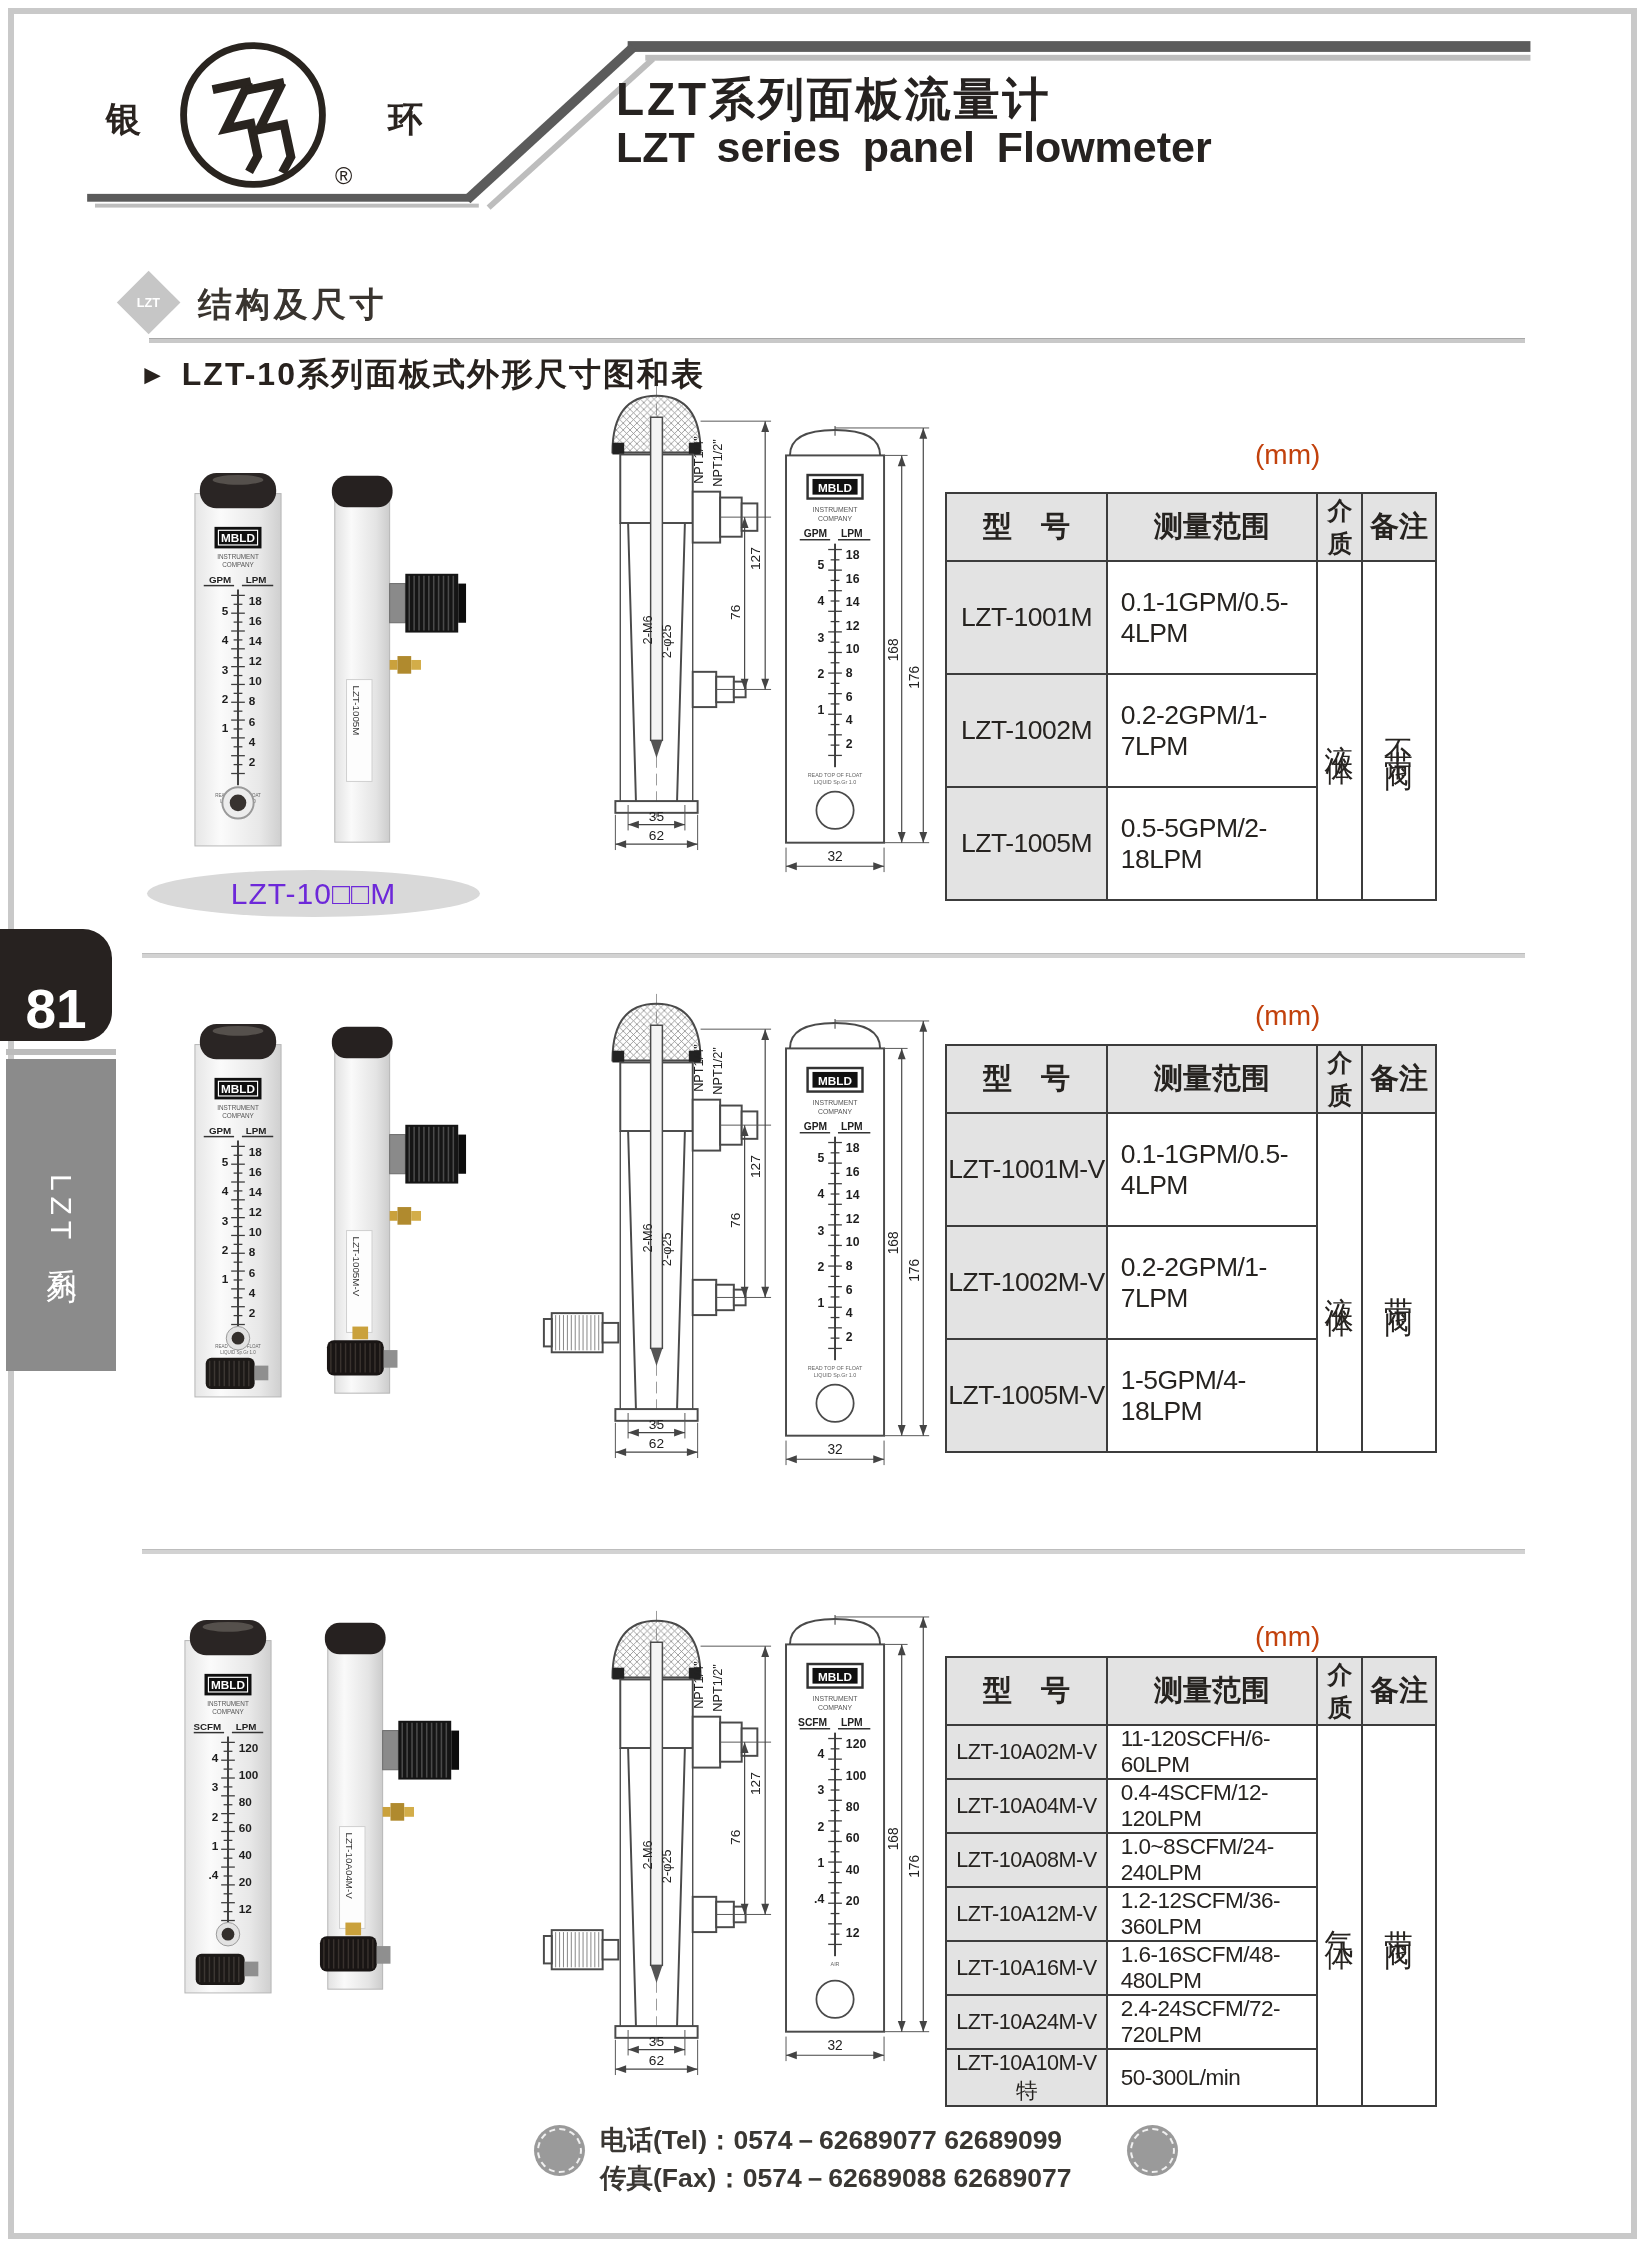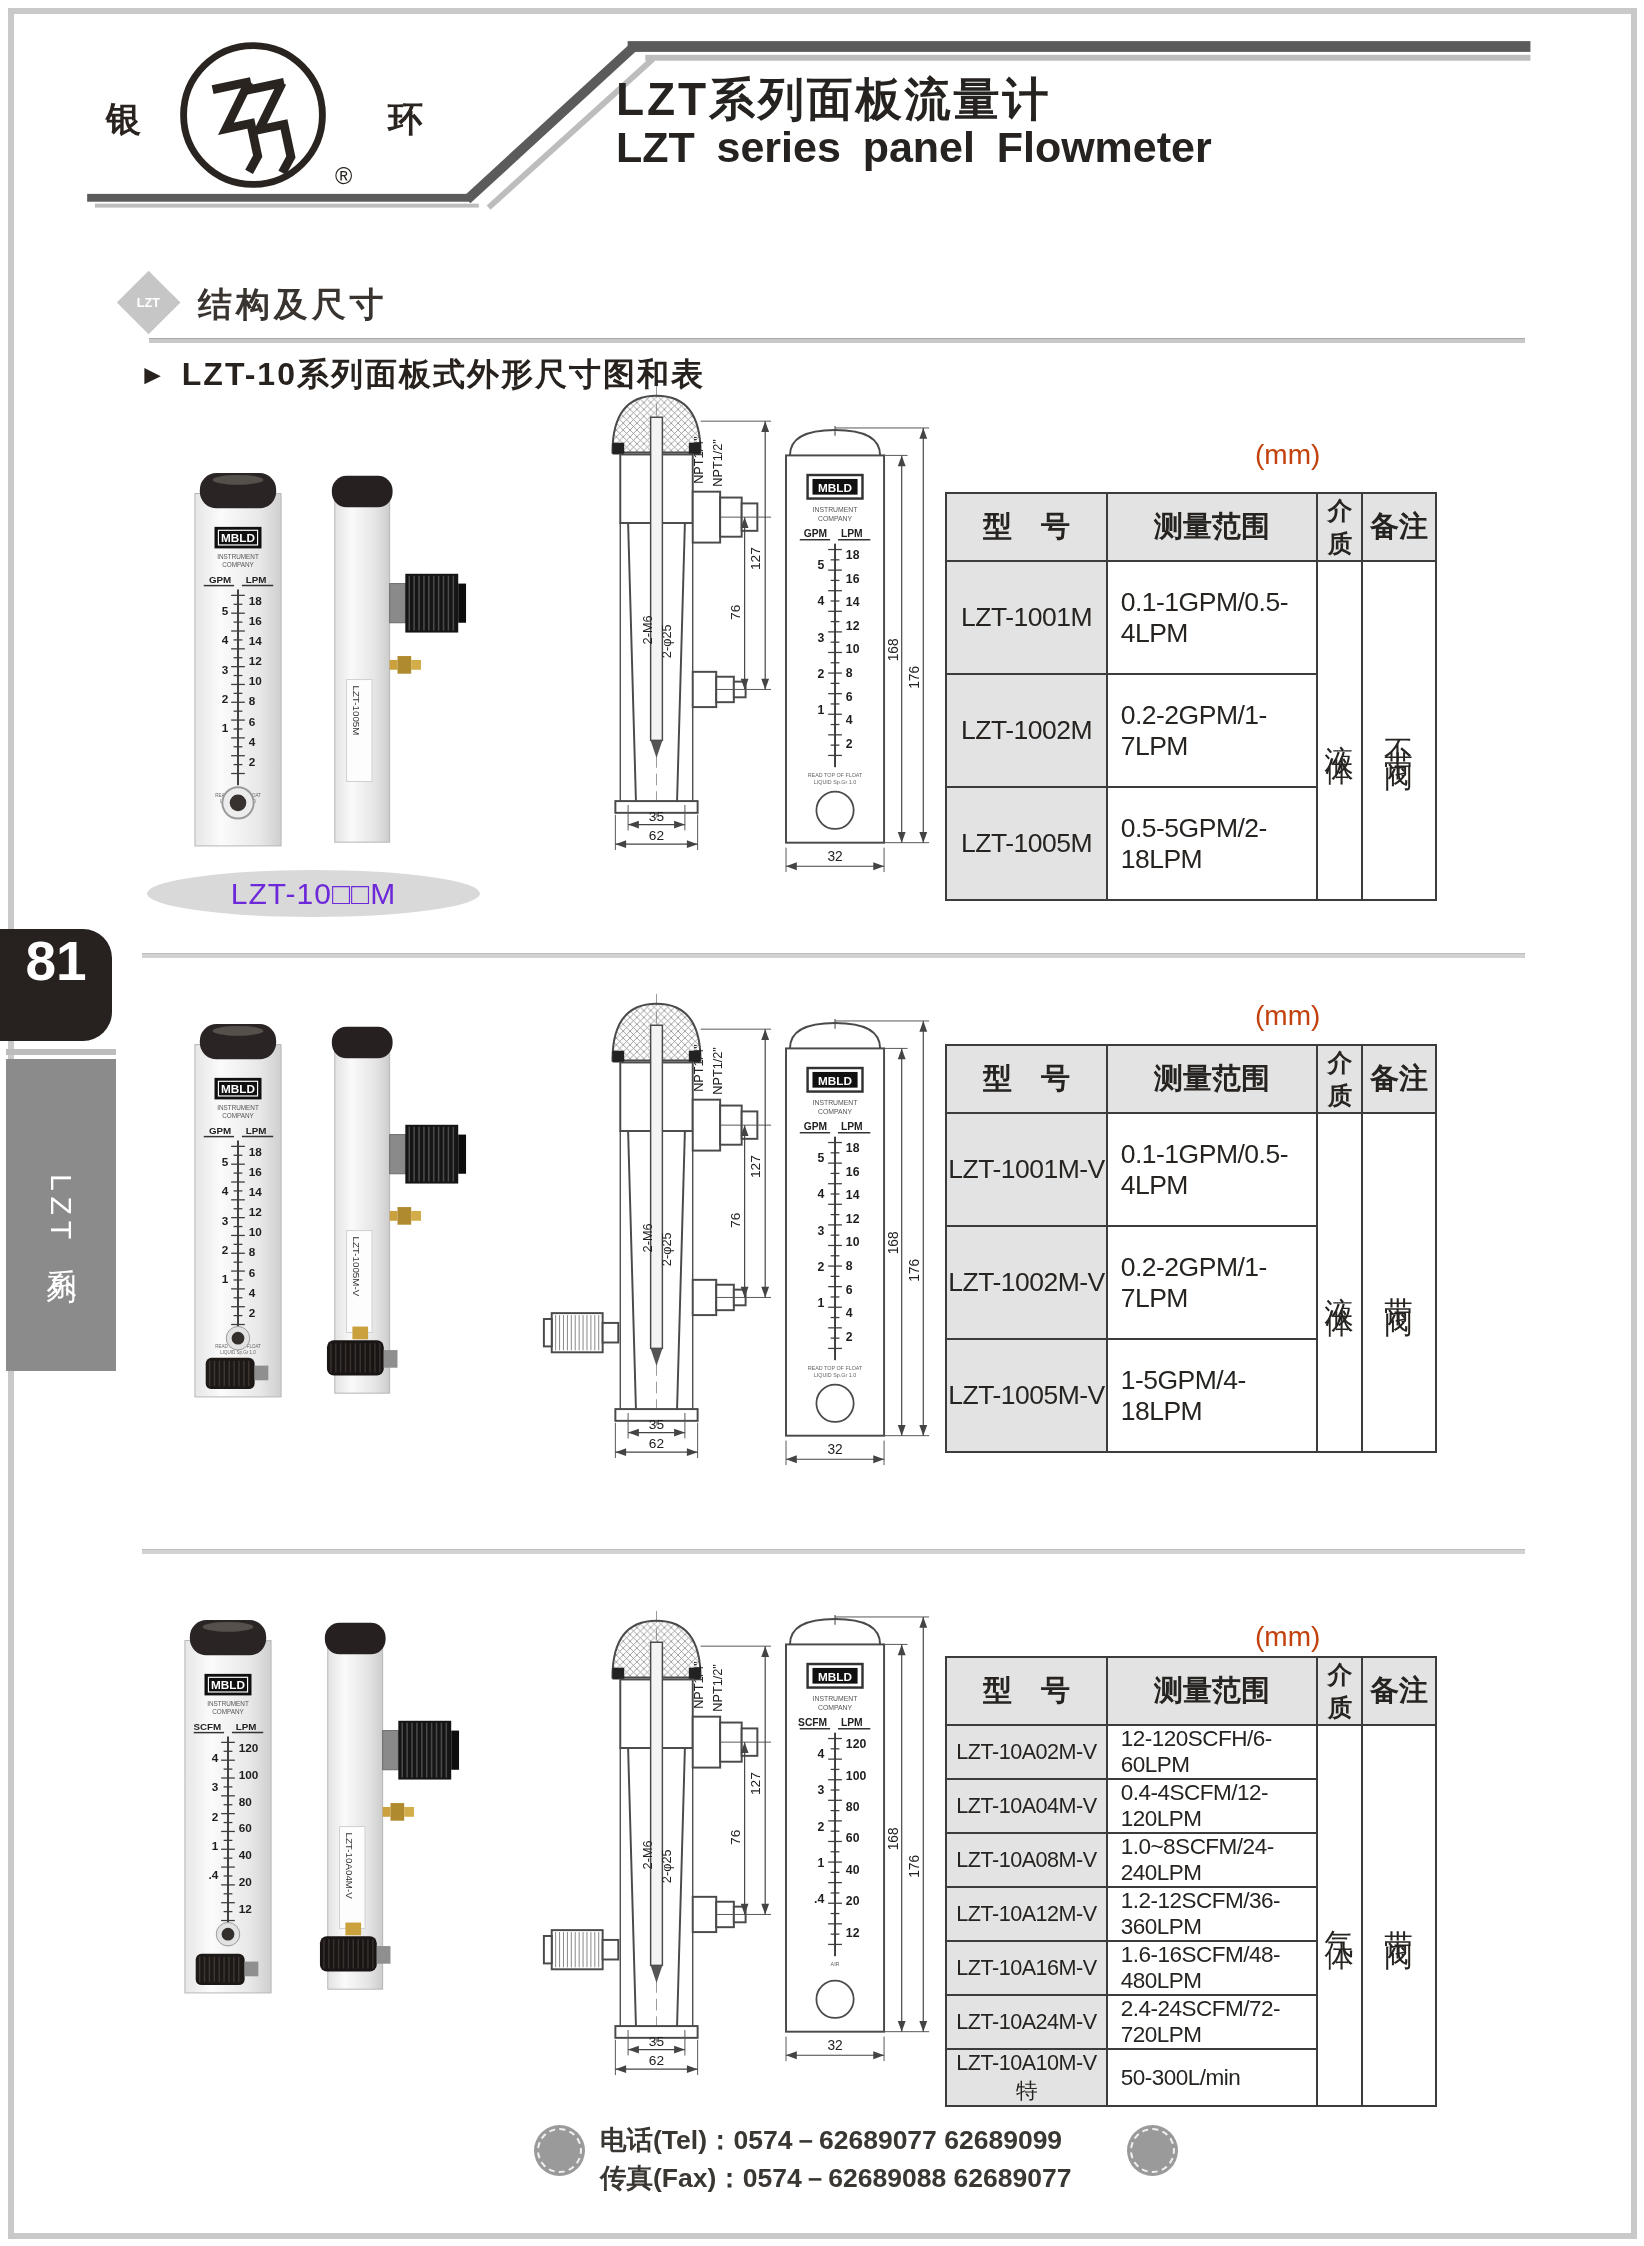--- a/index.html
+++ b/index.html
@@ -19,21 +19,21 @@
   .diamond-wrap{position:absolute;left:122px;top:276px;width:53px;height:53px}
   .diamond{position:absolute;inset:3.9px;background:#c6c6c6;transform:rotate(45deg)}
   .diamond-label{position:absolute;inset:0;display:flex;align-items:center;justify-content:center;color:#fff;font-size:12.7px;font-weight:bold}
   .sec-title{position:absolute;left:198px;top:282px;font-size:34px;font-weight:bold;color:#39342f;letter-spacing:3.9px}
   .sec-rule{position:absolute;left:149px;top:338px;width:1376px;height:4.9px;background:#c9c9c9;border-top:1px solid #a8a8a8}
   .subsec{position:absolute;left:139px;top:353px;display:flex;gap:15.7px;align-items:center;color:#28221e}
   .subsec .mark{font-size:27.4px}
   .subsec .txt{font-size:32px;font-weight:bold;letter-spacing:2px}
 
   
-  .pg-tab{position:absolute;left:0;top:929px;width:112px;height:112px;background:#272220;border-radius:0 29px 29px 0;display:flex;align-items:flex-start;justify-content:center}
+  .pg-tab{position:absolute;left:0;top:929px;width:112px;height:112px;background:#272220;border-radius:0 29px 29px 0;display:flex;align-items:flex-end;justify-content:center}
   .pg-tab span{color:#fff;font-size:55px;font-weight:bold}
   .series-strip{position:absolute;left:5.9px;top:1049px;width:110px;height:5.9px;background:#bcbcbc}
   .series-tab{position:absolute;left:5.9px;top:1059px;width:110px;height:312px;background:#8b8b8b;display:flex;align-items:center;justify-content:center}
   .series-tab span{writing-mode:vertical-rl;text-orientation:mixed;color:#fff;font-size:30px;letter-spacing:5.9px;font-weight:500}
 
   
   .psec{position:absolute;left:0;width:1645px}
   .sep{position:absolute;left:142px;width:1383px;height:4.9px;background:#d2d2d2;border-top:1px solid #bdbdbd}
   .mm-note{position:absolute;width:180px;font-size:28px;color:#c2410c}
   .caption{position:absolute;height:47px;background:#d9d9d9;border-radius:50%;display:flex;align-items:center;justify-content:center;font-size:30px;color:#6d28d9;letter-spacing:1px}
@@ -909,21 +909,21 @@
           <tr>
             <th>型　号</th>
             <th>测量范围</th>
             <th class="c-med">介质</th>
             <th>备注</th>
           </tr>
         </thead>
         <tbody>
           <tr>
             <td class="c-model">LZT-10A02M-V</td>
-            <td class="c-range">12-120SCFH/6-60LPM</td>
+            <td class="c-range">11-120SCFH/6-60LPM</td>
             <td class="vtx" rowspan="7">气体</td>
             <td class="vtx" rowspan="7">带阀</td>
           </tr>
           <tr>
             <td class="c-model">LZT-10A04M-V</td>
             <td class="c-range">0.4-4SCFM/12-120LPM</td>
           </tr>
           <tr>
             <td class="c-model">LZT-10A08M-V</td>
             <td class="c-range">1.0~8SCFM/24-240LPM</td>

